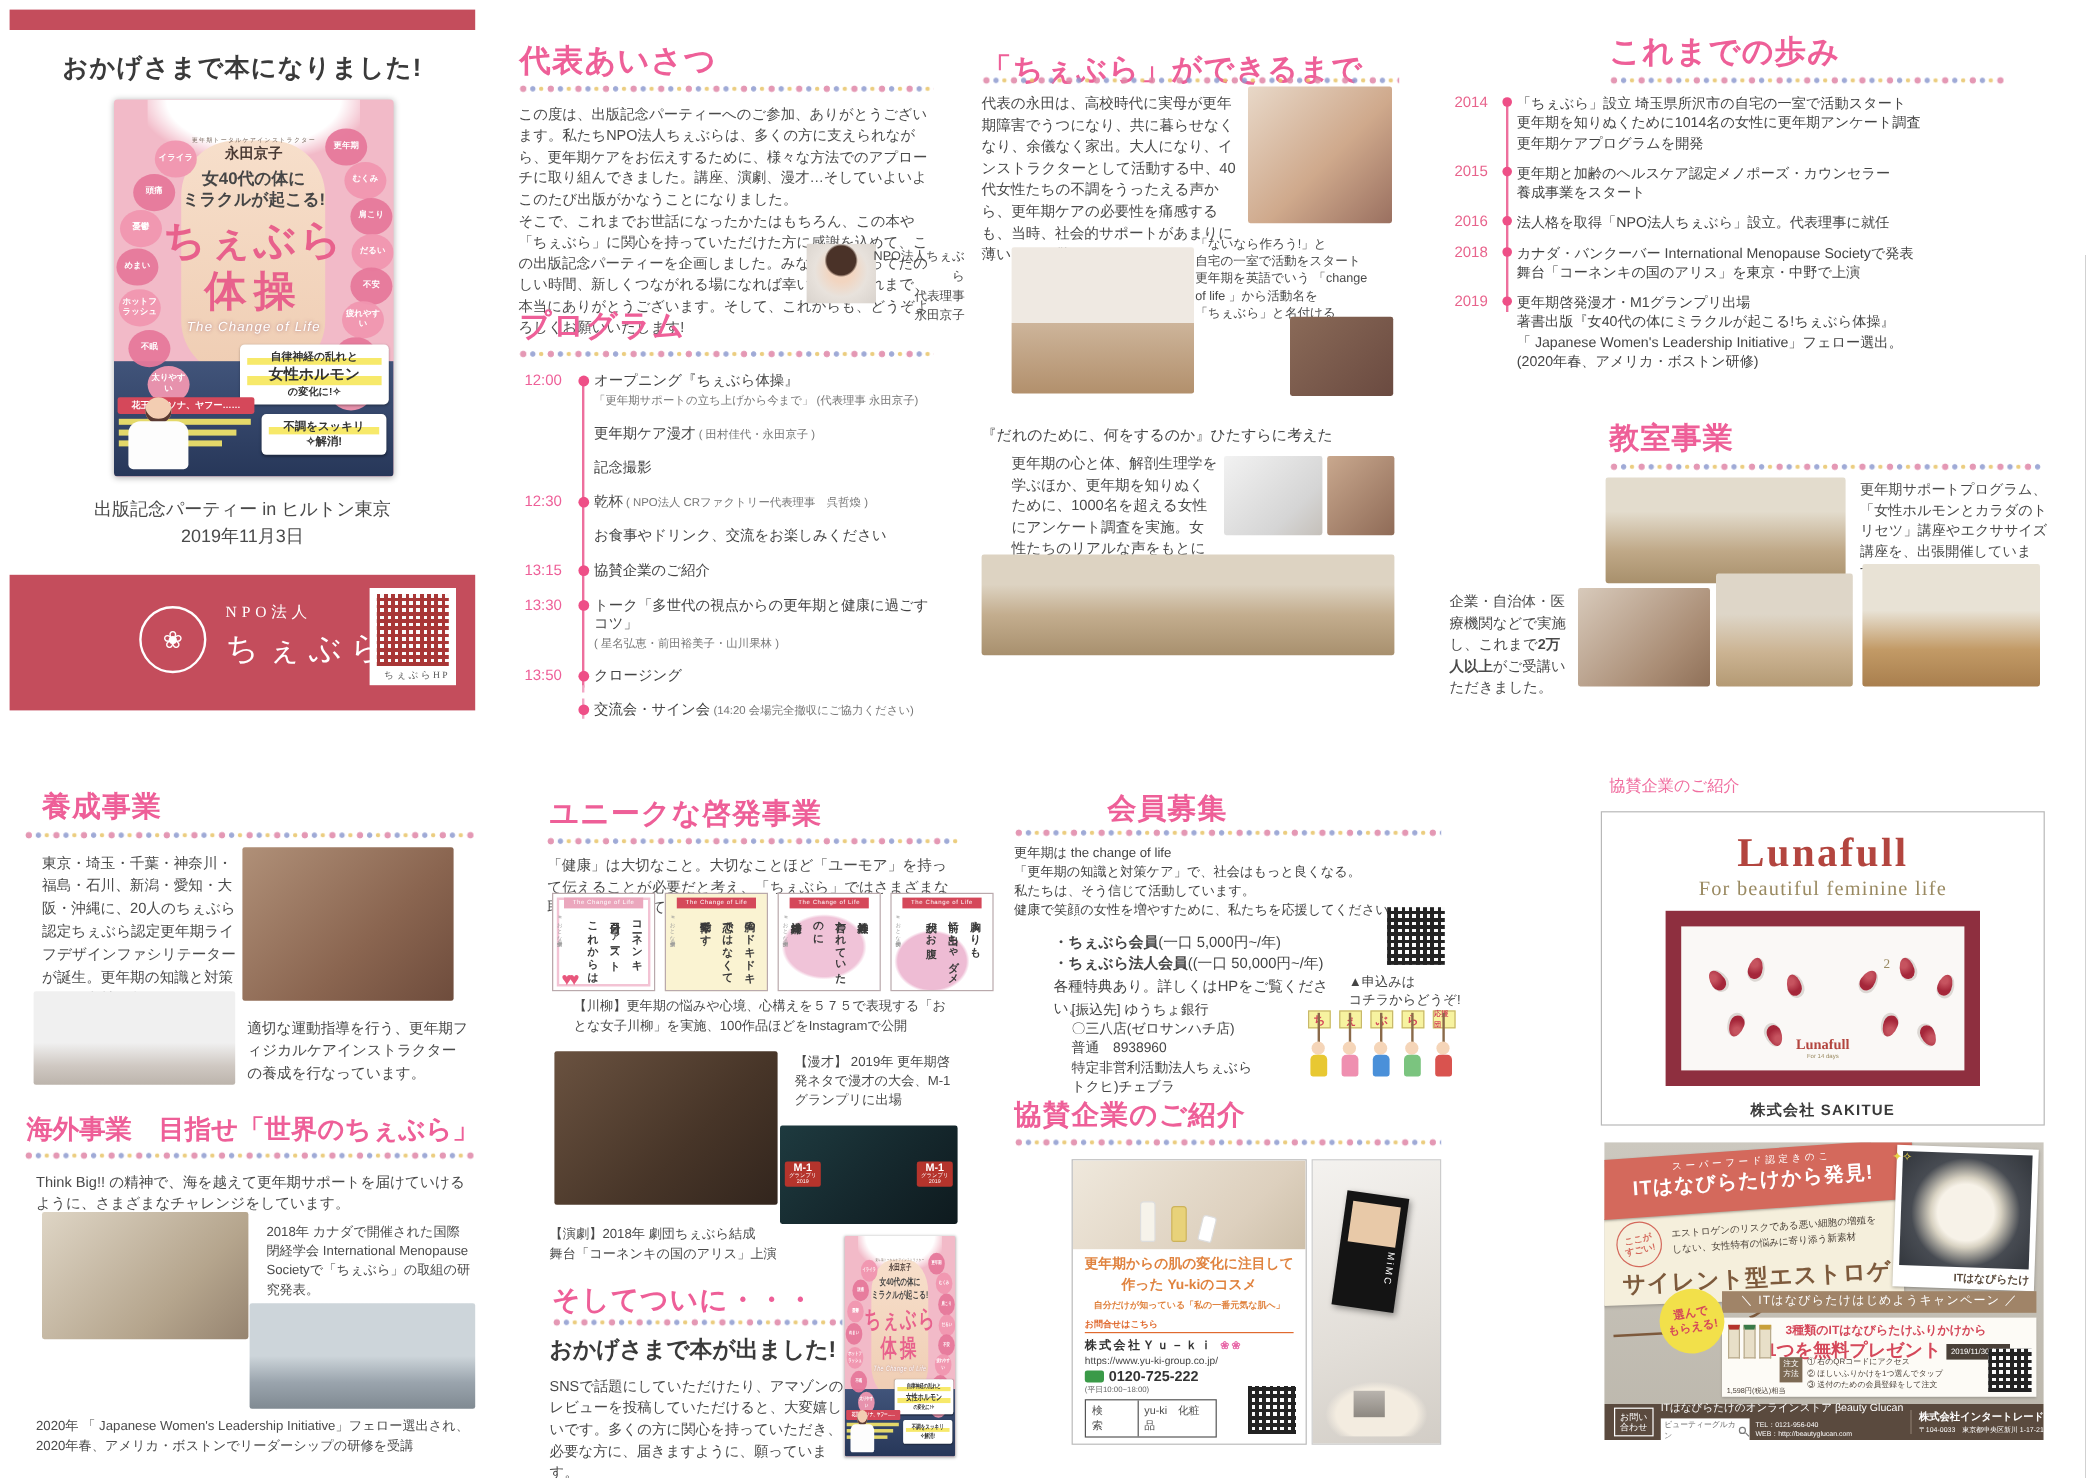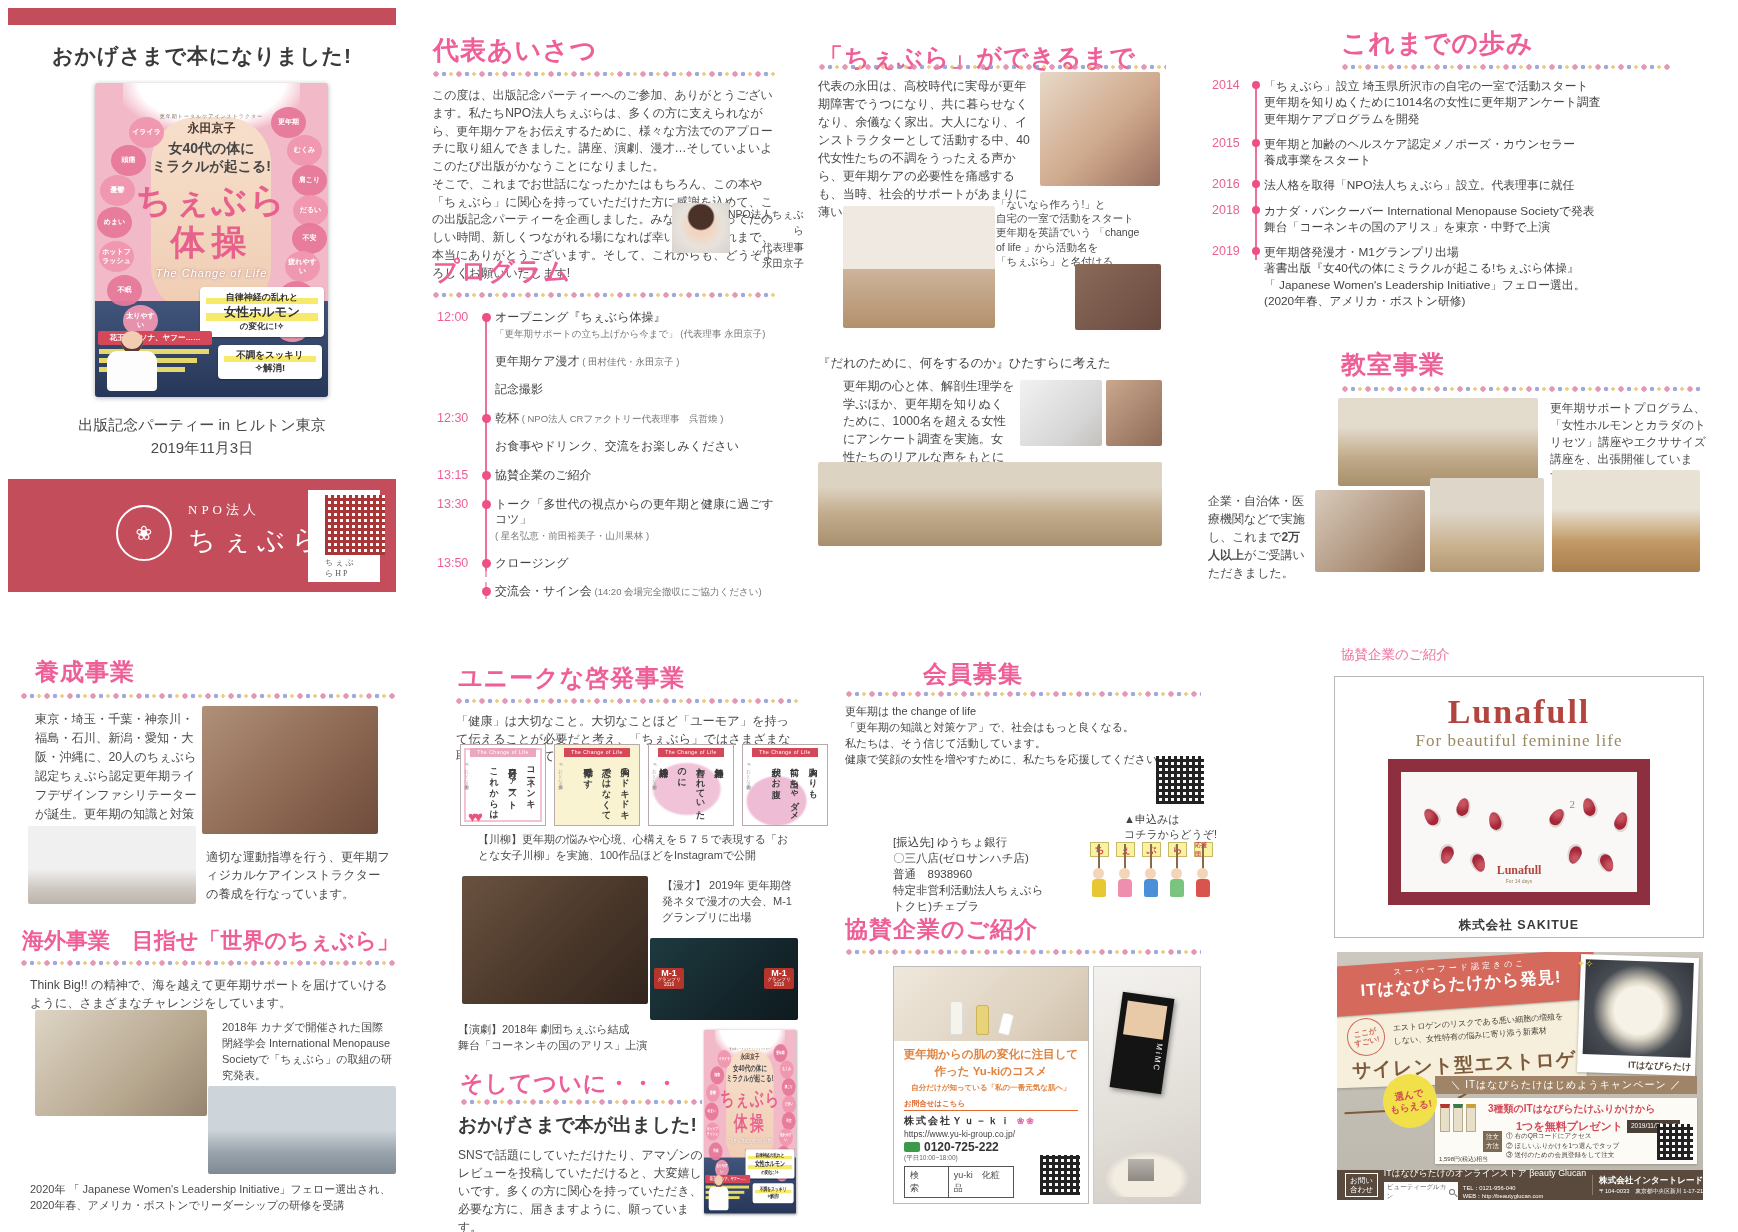--- a/index.html
+++ b/index.html
@@ -18,21 +18,21 @@
 .body-txt{font-size:12px;line-height:1.5;color:#4a4a4a}
 .small-cap{font-size:11px;line-height:1.45;color:#4a4a4a}
 .prelines{white-space:pre-line}
 .ph{position:absolute;border-radius:2px}
 
 .footer-red{background:#c44d5c}
 .logo-ring{position:absolute;left:108px;top:26px;width:56px;height:56px;border:2px solid #fff;border-radius:50%;color:#fff;display:flex;align-items:center;justify-content:center;font-size:20px}
 .logo-text{position:absolute;left:180px;top:22px;color:#fff;font-family:"Liberation Serif",serif}
 .lt1{font-size:13px;letter-spacing:4px}
 .lt2{font-size:27px;letter-spacing:7px;margin-top:3px}
-.qr-box{position:absolute;right:16px;top:11px;width:72px;background:#fff;padding:5px 17px 3px;text-align:left}
+.qr-box{position:absolute;right:16px;top:11px;width:72px;background:#fff;padding:5px 5px 3px;text-align:right}
 .qr{background-color:#fff;background-image:repeating-linear-gradient(0deg,#222 0 3px,rgba(0,0,0,0) 3px 6px),repeating-linear-gradient(90deg,#222 0 3px,#fafafa 3px 6px)}
 .qr-red{background-image:repeating-linear-gradient(0deg,#a83636 0 3px,rgba(0,0,0,0) 3px 6px),repeating-linear-gradient(90deg,#a83636 0 3px,#fafafa 3px 6px)}
 .qr-label{font-size:8px;color:#555;letter-spacing:2px;margin-top:2px;font-family:"Liberation Serif",serif}
 
 .cover{position:relative;width:233px;height:314px;background:#f2bac8;border-radius:3px;box-shadow:0 1px 5px rgba(0,0,0,.3);overflow:hidden}
 .cv-cloth{position:absolute;top:0;left:28px;right:28px;height:48px;background:radial-gradient(ellipse at 50% 0,#fff 58%,rgba(255,255,255,0) 78%)}
 .cv-skin{position:absolute;top:34px;left:56px;width:120px;height:196px;background:linear-gradient(180deg,#f7dfcb,#efcdb3);border-radius:46px}
 .cv-jeans{position:absolute;bottom:0;left:0;right:0;height:96px;background:linear-gradient(180deg,#41547a,#273759)}
 .cv-line{position:absolute;left:0;width:100%;text-align:center}
 .cv-al{top:30px;font-size:5px;color:#7a6a60;letter-spacing:1px}
@@ -144,21 +144,21 @@
 .it-photo{position:absolute;right:6px;top:4px;width:118px;height:118px;background:#fff;padding:5px 5px 18px;transform:rotate(2deg);box-shadow:0 1px 3px rgba(0,0,0,.3)}
 .it-photo-in{width:100%;height:100%;background:radial-gradient(circle at 50% 52%,#f7f2e8 0 32%,#d8d2c2 40%,#474b52 62%,#31353b)}
 .it-photo-cap{position:absolute;right:4px;bottom:2px;font-size:9px;color:#5a4a3c;font-weight:bold}
 .it-spark{position:absolute;color:#e8d34a;font-size:10px}
 .it-yellow{position:absolute;left:46px;top:122px;width:54px;height:54px;background:#f2e04a;border-radius:50%;color:#d5485a;font-weight:bold;font-size:9.5px;display:flex;align-items:center;justify-content:center;text-align:center;transform:rotate(-10deg);line-height:1.25;z-index:3}
 .it-band{position:absolute;left:98px;top:124px;right:6px;height:18px;background:#a08468;color:#fff;font-size:10px;text-align:center;line-height:18px;letter-spacing:1px;z-index:2}
 .it-panel{position:absolute;left:98px;top:146px;right:6px;height:66px;background:#fdfbf6;box-shadow:0 1px 2px rgba(0,0,0,.2);padding:4px 5px;z-index:2}
 .it-bottles{position:absolute;left:5px;top:6px;width:40px;height:40px}
 .it-bottle{position:absolute;bottom:12px;width:10px;height:28px;background:#e8dfc8;border:1px solid #b8ab8d}
 .it-offer1{margin-left:48px;font-size:10px;font-weight:bold;color:#d5485a}
-.it-offer2{margin-left:76px;font-size:11px;font-weight:bold;color:#d5485a;display:inline-block}
+.it-offer2{margin-left:32px;font-size:15px;font-weight:bold;color:#d5485a;display:inline-block}
 .it-deadline{display:inline-block;background:#4a4038;color:#fff;font-size:6.5px;padding:2px 4px;margin-left:4px;vertical-align:2px}
 .it-orderrow{position:absolute;left:48px;bottom:4px;display:flex;gap:4px;align-items:flex-start}
 .it-orderbox{background:#7d6a54;color:#fff;font-size:6.5px;text-align:center;padding:2px 3px;line-height:1.3;white-space:pre-line}
 .it-steps{font-size:6.6px;color:#4a4038;line-height:1.45}
 .it-panel-qr{position:absolute;right:4px;bottom:4px;width:36px;height:36px}
 .it-price{position:absolute;left:4px;bottom:0px;font-size:6px;color:#4a4038}
 .it-bottom{position:absolute;left:0;right:0;bottom:0;height:30px;background:#5a4a3e;color:#fff;display:flex;align-items:center;gap:6px;padding:0 8px}
 .itb-contact{border:1px solid #fff;padding:2px 4px;font-size:7.5px;line-height:1.25;text-align:center;white-space:pre-line;flex:none}
 .itb-store{font-size:8.8px;flex:none}
 .itb-col{flex:none}
@@ -540,20 +540,25 @@
     </div>
 
   <div class="abs pink-h" style="left:845px;top:658px;width:356px;font-size:24px;text-align:left;padding-left:78px">会員募集</div>
   <div class="divider" style="left:845px;top:690px;width:356px"></div>
   <div class="abs center" style="left:845px;top:704px;width:356px;font-size:11px;line-height:1.45;color:#444">
       <div>更年期は the change of life</div>
       <div>「更年期の知識と対策ケア」で、社会はもっと良くなる。</div>
       <div>私たちは、そう信じて活動しています。</div>
       <div>健康で笑顔の女性を増やすために、私たちを応援してください。</div>
     </div>
+  <div class="abs" style="left:878px;top:776px;width:250px;font-size:12.3px;line-height:1.5;color:#444">
+    <div><span class="bold">・ちぇぶら会員</span><span>(一口 5,000円~/年)</span></div>
+    <div><span class="bold">・ちぇぶら法人会員</span><span>((一口 50,000円~/年)</span></div>
+    <div>各種特典あり。詳しくはHPをご覧ください。</div>
+  </div>
   <div class="qr abs" style="left:1156px;top:756px;width:48px;height:48px"></div>
   <div class="abs prelines" style="left:1124px;top:812px;width:140px;font-size:11px;line-height:1.35;color:#444">▲申込みは
 コチラからどうぞ!</div>
   <div class="abs" style="left:893px;top:834px;width:220px;font-size:11.5px;line-height:1.4;color:#444">
       <div>[振込先] ゆうちょ銀行</div>
       <div>〇三八店(ゼロサンハチ店)</div>
       <div>普通　8938960</div>
       <div>特定非営利活動法人ちぇぶら</div>
       <div>トクヒ)チェブラ</div>
     </div>

